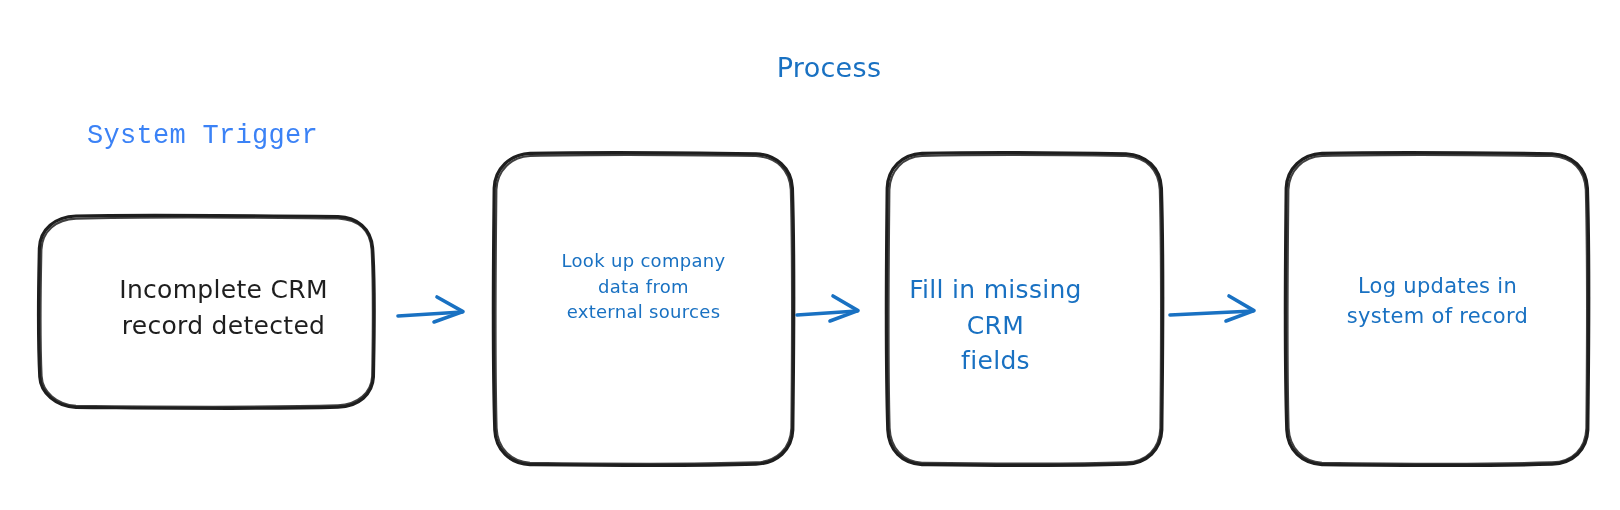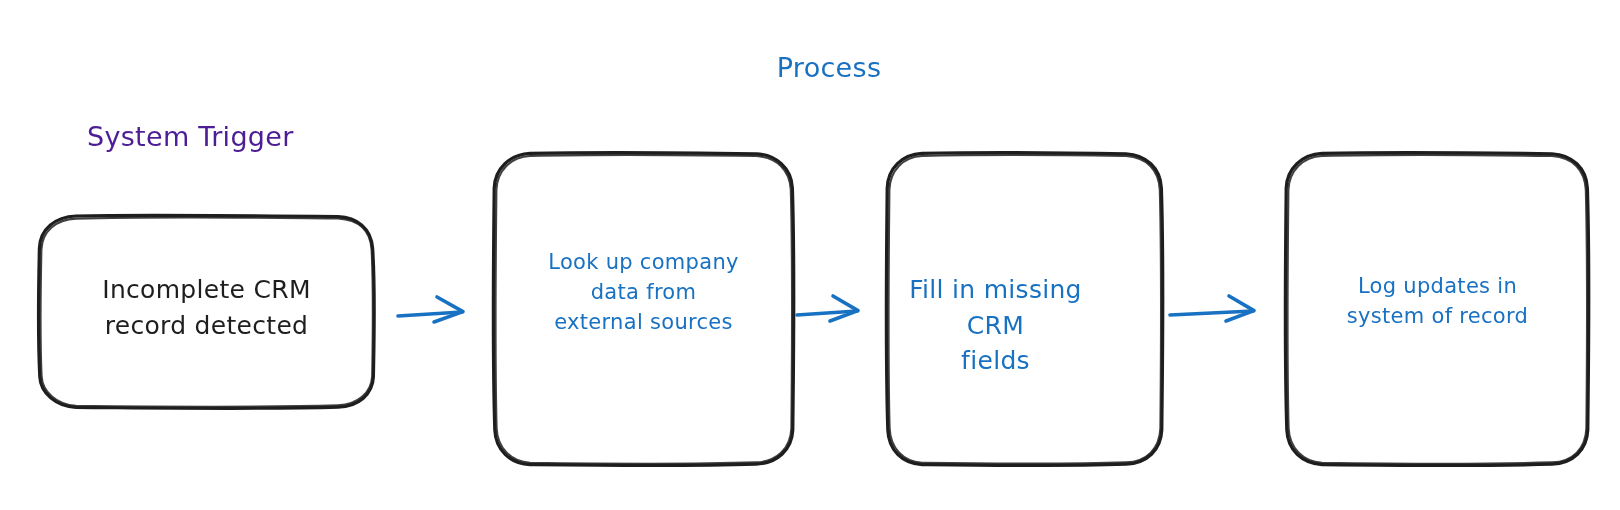--- a/index.html
+++ b/index.html
@@ -40,33 +40,35 @@
   #process-title {
     left: 0; top: 52px;
     width: 1620px;
     text-align: center;
     font-size: 27px;
     color: #1971c2;
   }
   #system-trigger-label {
     left: 68px; top: 121px;
     font-size: 27px;
-    color: #4c1d95;
+    color: #3b82f6;
+    font-family: Liberation Mono, monospace;
   }
   
   #node1-text {
     left: 38px; top: 272px;
     width: 337px;
     font-size: 25px;
     color: #1e1e1e;
+    padding-left: 17px;
   }
   #node2-text {
     left: 494px; top: 248px;
     width: 299px;
-    font-size: 21px;
+    font-size: 18px;
     color: #1971c2;
   }
   #node3-text {
     left: 888px; top: 272px;
     width: 215px;
     font-size: 25px;
     color: #1971c2;
   }
   #node4-text {
     left: 1287px; top: 272px;

